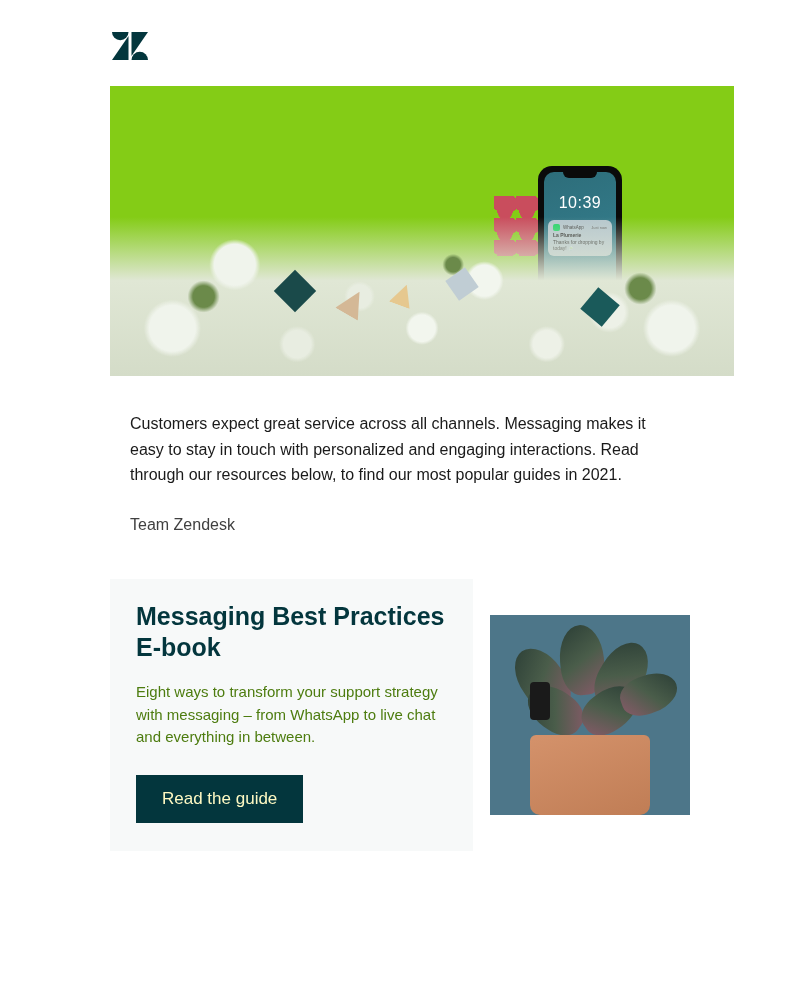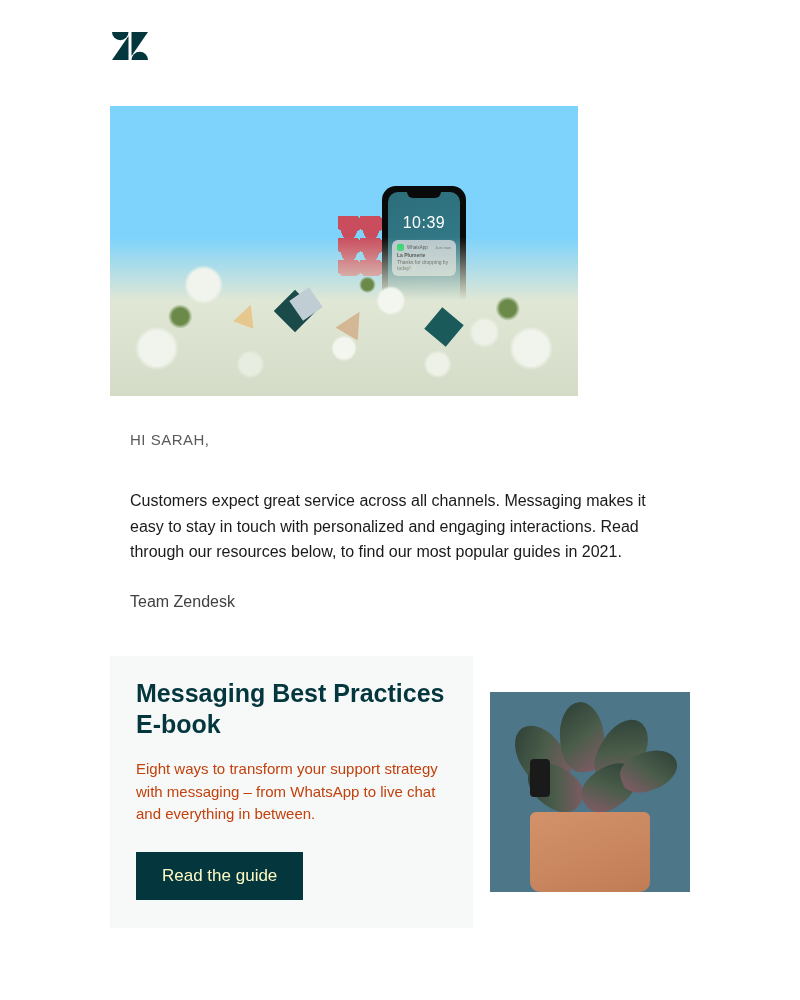--- a/index.html
+++ b/index.html
@@ -14,26 +14,25 @@
     margin: 0 auto;
   }
   .header {
     padding: 30px 0 20px 0;
   }
   .logo {
     width: 40px;
     height: 32px;
   }
   .hero {
-    width: 468px;
+    width: 624px;
     height: 290px;
-    background: #7dd3fc;
+    background: #84cc16;
     position: relative;
     overflow: hidden;
-    margin-top: 20px;
   }
   .hero-flowers {
     position: absolute;
     bottom: 0;
     left: 0;
     right: 0;
     height: 55%;
     background: radial-gradient(circle at 20% 30%, #f0f4ec 4%, transparent 5%),
                 radial-gradient(circle at 40% 50%, #e8ede1 3%, transparent 4%),
                 radial-gradient(circle at 60% 40%, #f2f6ee 4%, transparent 5%),
@@ -154,21 +153,21 @@
     padding: 22px 26px 28px 26px;
   }
   .card-title {
     color: #03363d;
     font-size: 25px;
     font-weight: 700;
     line-height: 1.25;
     margin-bottom: 18px;
   }
   .card-desc {
-    color: #c2410c;
+    color: #4d7c0f;
     font-size: 15px;
     line-height: 1.5;
     margin-bottom: 26px;
   }
   .card-btn {
     display: inline-block;
     background: #03363d;
     color: #fef9c3;
     font-size: 17px;
     padding: 14px 26px;
@@ -250,21 +249,20 @@
     </div>
     <div class="hero-flowers"></div>
     <div class="hero-shape1"></div>
     <div class="hero-shape2"></div>
     <div class="hero-shape3"></div>
     <div class="hero-shape4"></div>
     <div class="hero-shape5"></div>
   </div>
 
   <div class="content">
-    <div class="greeting">HI SARAH,</div>
     <p class="para">Customers expect great service across all channels. Messaging makes it easy to stay in touch with personalized and engaging interactions. Read through our resources below, to find our most popular guides in 2021.</p>
     <div class="signoff">Team Zendesk</div>
   </div>
 
   <div class="card-row">
     <div class="card">
       <h2 class="card-title">Messaging Best Practices E-book</h2>
       <p class="card-desc">Eight ways to transform your support strategy with messaging – from WhatsApp to live chat and everything in between.</p>
       <button class="card-btn">Read the guide</button>
     </div>

